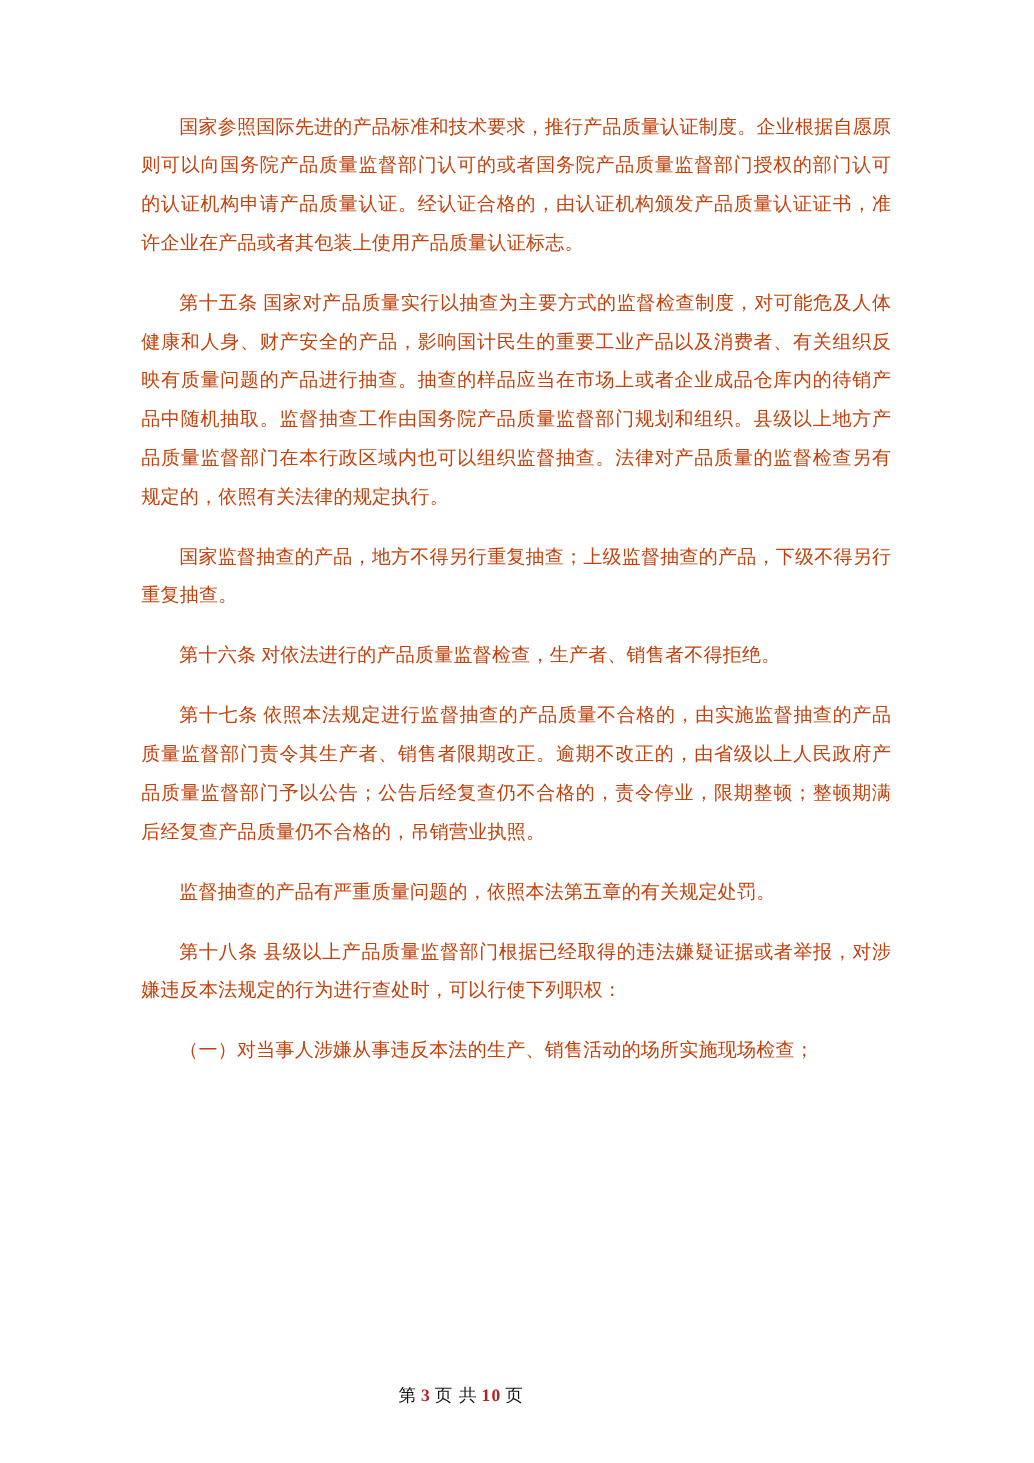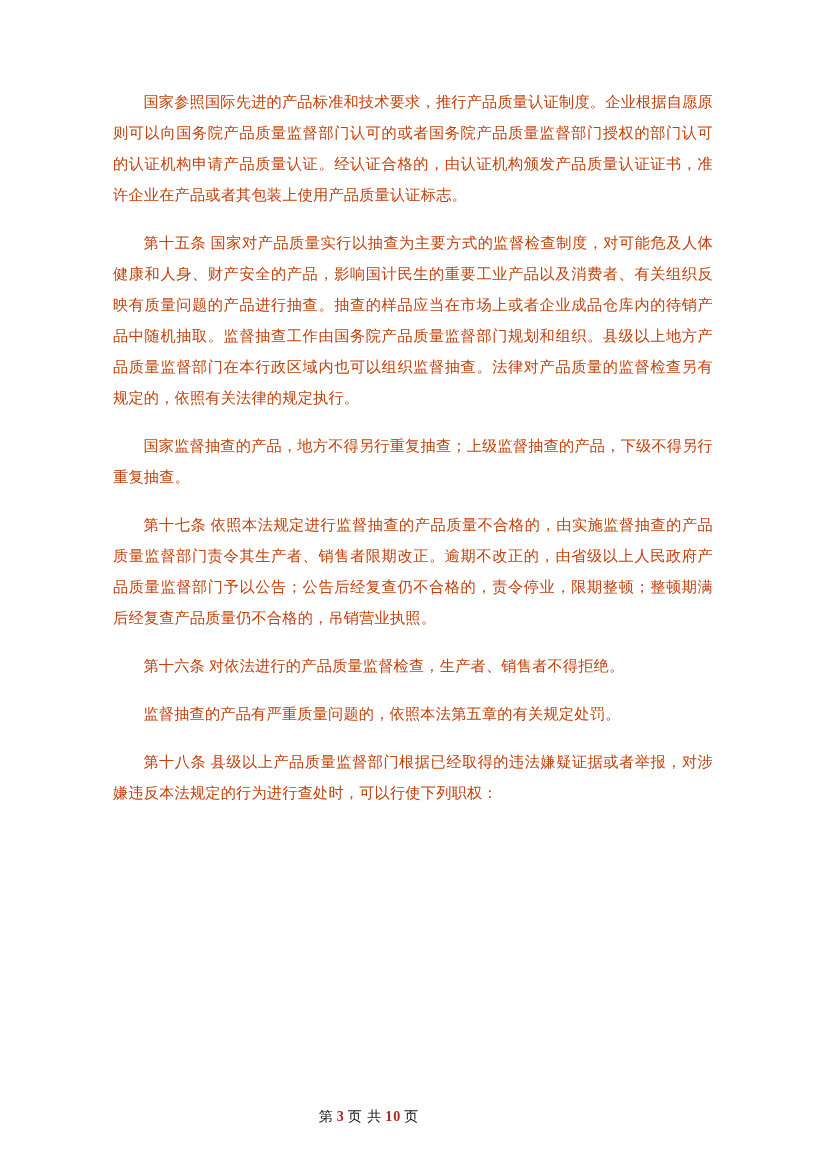--- a/index.html
+++ b/index.html
@@ -61,24 +61,25 @@
 </style>
 </head>
 <body>
 
 <div class="page">
 
   <div class="content">
     <p class="para">国家参照国际先进的产品标准和技术要求，推行产品质量认证制度。企业根据自愿原则可以向国务院产品质量监督部门认可的或者国务院产品质量监督部门授权的部门认可的认证机构申请产品质量认证。经认证合格的，由认证机构颁发产品质量认证证书，准许企业在产品或者其包装上使用产品质量认证标志。</p>
     <p class="para">第十五条 国家对产品质量实行以抽查为主要方式的监督检查制度，对可能危及人体健康和人身、财产安全的产品，影响国计民生的重要工业产品以及消费者、有关组织反映有质量问题的产品进行抽查。抽查的样品应当在市场上或者企业成品仓库内的待销产品中随机抽取。监督抽查工作由国务院产品质量监督部门规划和组织。县级以上地方产品质量监督部门在本行政区域内也可以组织监督抽查。法律对产品质量的监督检查另有规定的，依照有关法律的规定执行。</p>
     <p class="para">国家监督抽查的产品，地方不得另行重复抽查；上级监督抽查的产品，下级不得另行重复抽查。</p>
+    <p class="para">第十六条 对依法进行的产品质量监督检查，生产者、销售者不得拒绝。</p>
     <p class="para">第十七条 依照本法规定进行监督抽查的产品质量不合格的，由实施监督抽查的产品质量监督部门责令其生产者、销售者限期改正。逾期不改正的，由省级以上人民政府产品质量监督部门予以公告；公告后经复查仍不合格的，责令停业，限期整顿；整顿期满后经复查产品质量仍不合格的，吊销营业执照。</p>
-    <p class="para">第十六条 对依法进行的产品质量监督检查，生产者、销售者不得拒绝。</p>
     <p class="para">监督抽查的产品有严重质量问题的，依照本法第五章的有关规定处罚。</p>
     <p class="para">第十八条 县级以上产品质量监督部门根据已经取得的违法嫌疑证据或者举报，对涉嫌违反本法规定的行为进行查处时，可以行使下列职权：</p>
+    <p class="para">（一）对当事人涉嫌从事违反本法的生产、销售活动的场所实施现场检查；</p>
 
   </div>
 
   <div class="footer">
     <span class="plain">第</span><span class="pagenum">3</span><span class="plain">页</span>
     <span class="plain">共</span><span class="pagenum">10</span><span class="plain">页</span>
   </div>
 
 </div>
 

